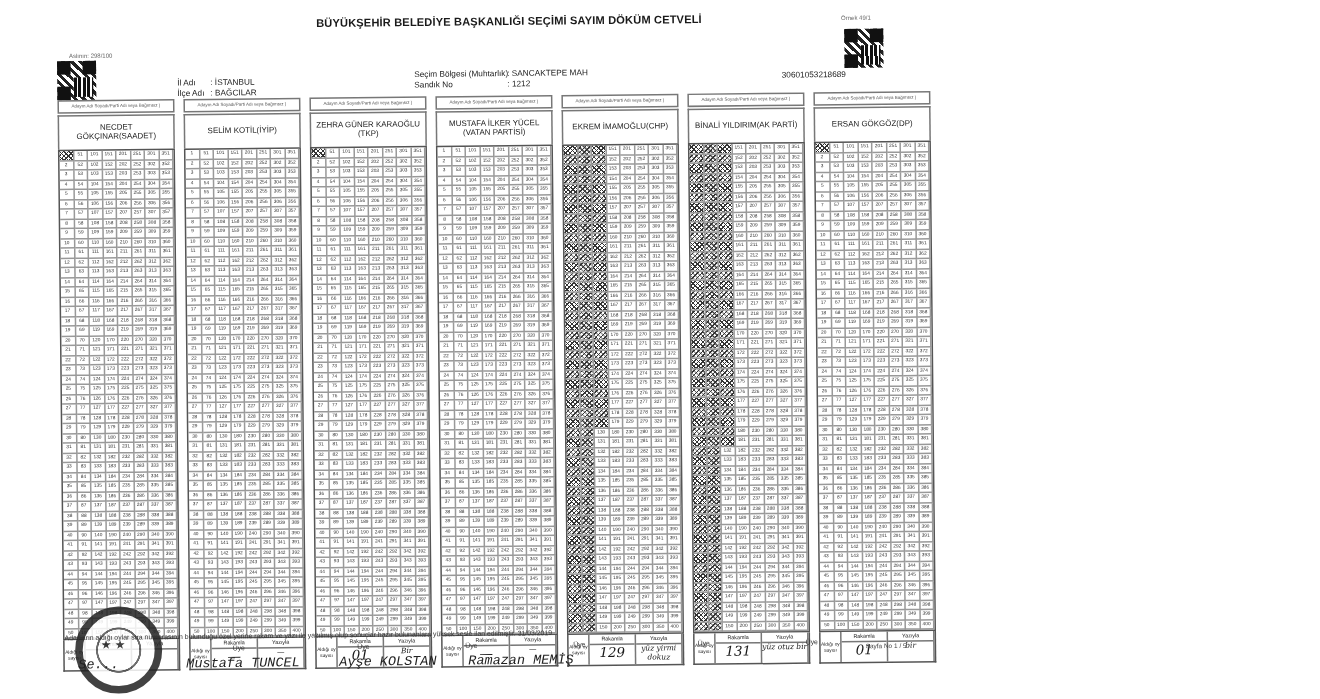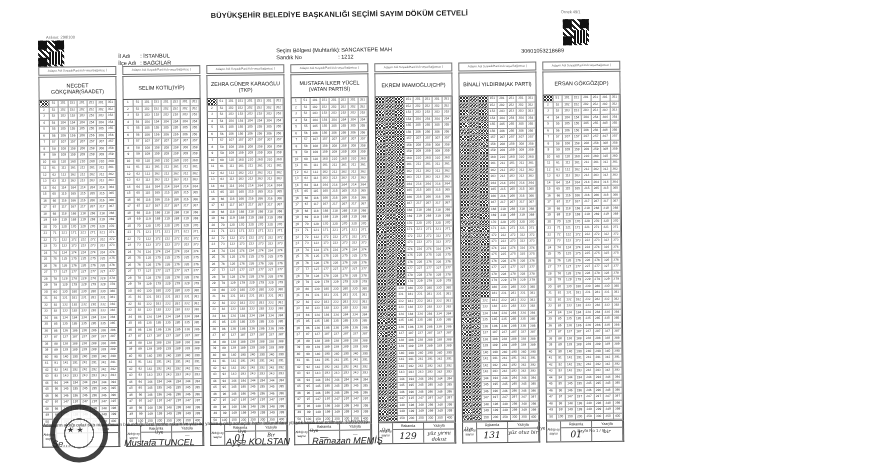--- a/index.html
+++ b/index.html
@@ -23,21 +23,21 @@
   .grid{display:grid;grid-template-columns:repeat(8,1fr);border:0.6px solid #555;}
   .grid span{font-size:3.2px;height:5.5px;line-height:5.5px;text-align:center;border-right:0.4px solid #999;border-bottom:0.4px solid #999;color:#333;overflow:hidden;}
   .grid span.x{color:#000;font-weight:bold;font-size:5px;background:repeating-linear-gradient(45deg,transparent 0 1.5px,#333 1.5px 2.2px),repeating-linear-gradient(-45deg,transparent 0 1.5px,#333 1.5px 2.2px);}
   .tot{display:grid;grid-template-columns:14px 1fr 1fr;border:0.6px solid #555;border-top:none;height:20px;}
   .tot .lbl{font-size:3.2px;text-align:center;border-right:0.5px solid #777;display:flex;align-items:center;justify-content:center;line-height:4px;}
   .tot .cell{border-right:0.5px solid #777;display:flex;flex-direction:column;}
   .tot .cell .h{font-size:3.6px;text-align:center;border-bottom:0.5px solid #777;height:6px;line-height:6px;}
   .tot .cell .v{flex:1;font-family:"DejaVu Serif",serif;font-style:italic;font-size:9px;text-align:center;line-height:13px;}
   .footnote{position:absolute;left:33px;top:420px;font-size:4.6px;white-space:nowrap;color:#333;}
   .uye{position:absolute;top:428px;font-size:4.6px;color:#333;}
-  .sig{position:absolute;top:436px;font-family:Liberation Sans, sans-serif;font-style:italic;font-size:9px;color:#222;white-space:nowrap;}
+  .sig{position:absolute;top:436px;font-family:Liberation Mono, monospace;font-style:italic;font-size:9px;color:#222;white-space:nowrap;}
   .page{position:absolute;left:567px;top:431px;font-size:4.3px;color:#444;}
   .stamp{position:absolute;left:40px;top:402px;width:58px;height:58px;border-radius:50%;border:5px solid #222;box-sizing:border-box;background:radial-gradient(circle,#fff 0 40%,#555 41% 44%,#fff 45%);opacity:0.85;}
   .stamp::after{content:"★ ★";position:absolute;left:12px;top:16px;font-size:8px;color:#222;}
 </style>
 </head>
 <body>
 
 <div class="sheet">
   <div class="tiny" style="left:40px;top:32px;">Aslının: 298/100</div>
   <div class="tiny" style="left:555px;top:12px;">Örnek 49/1</div>

